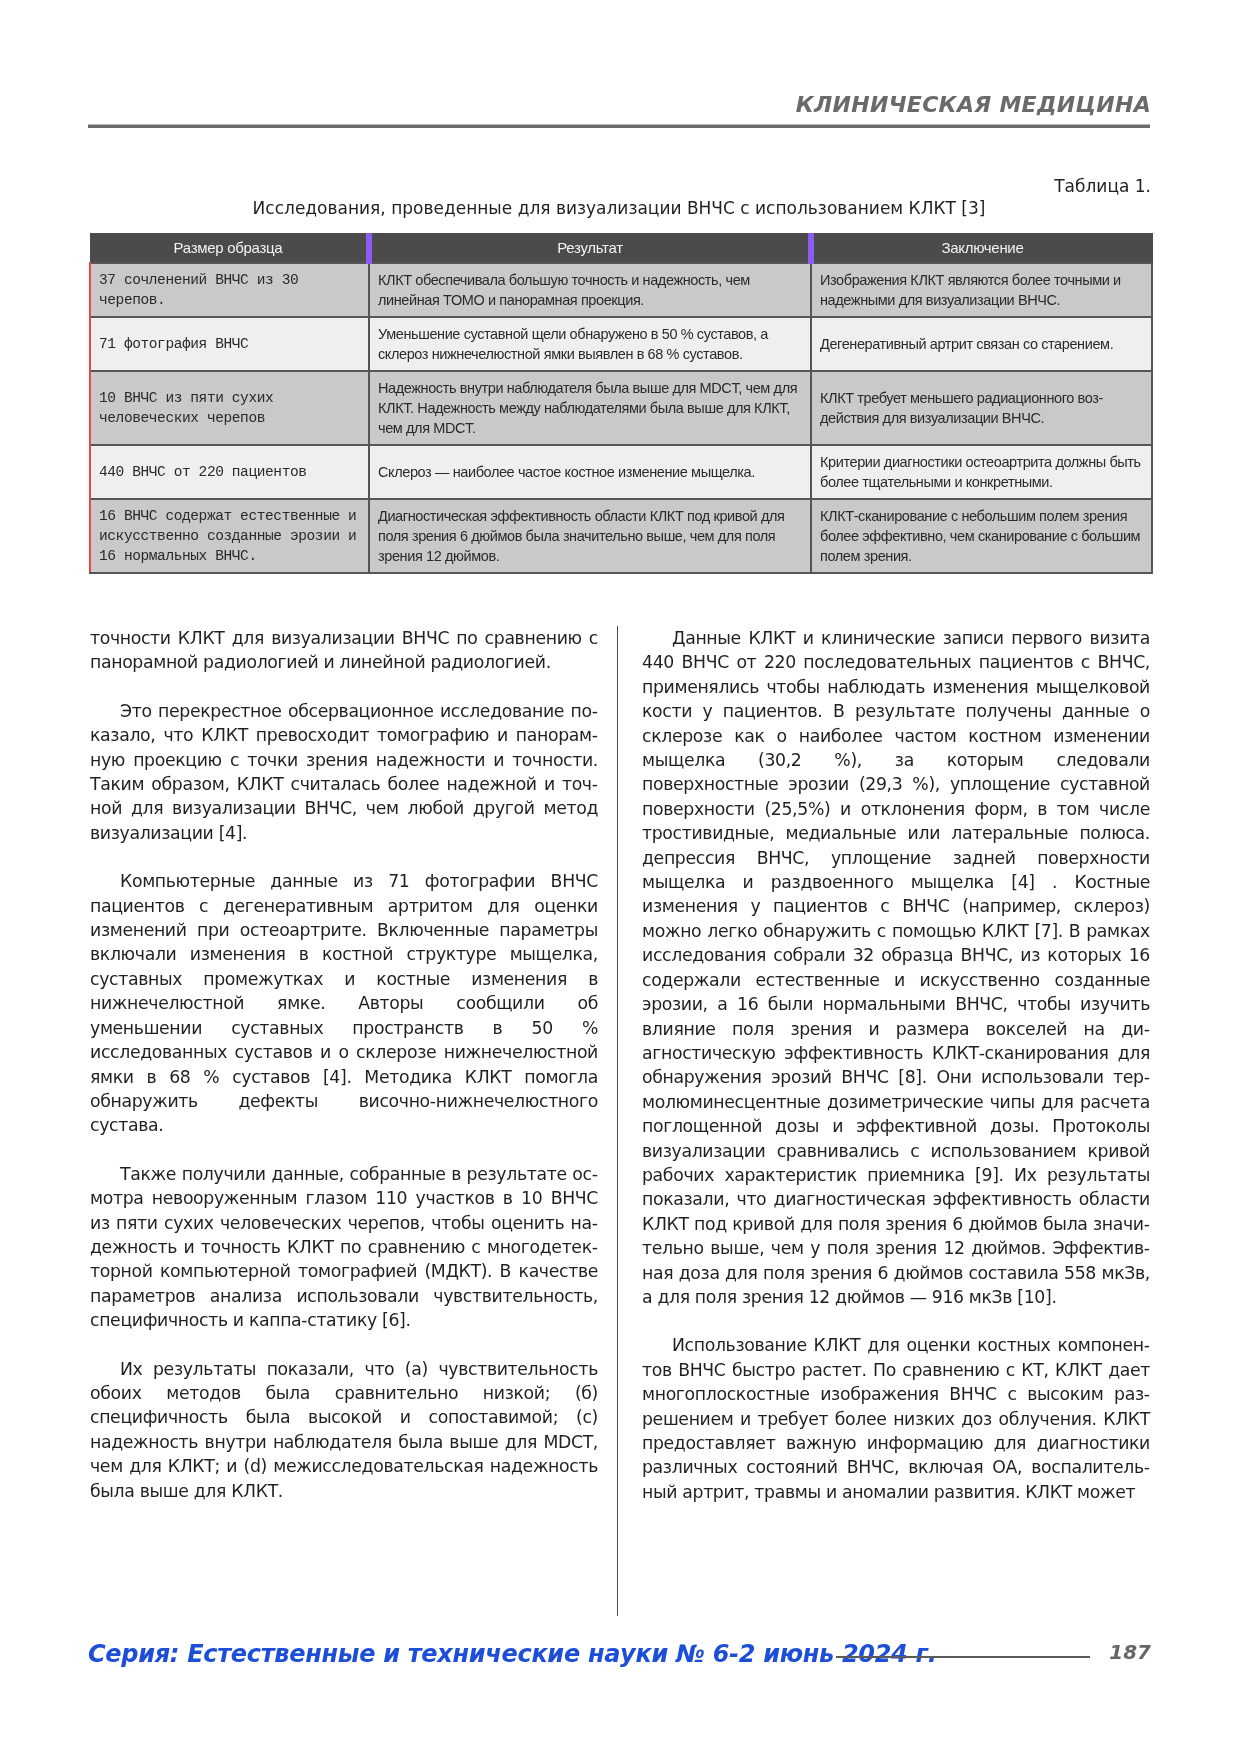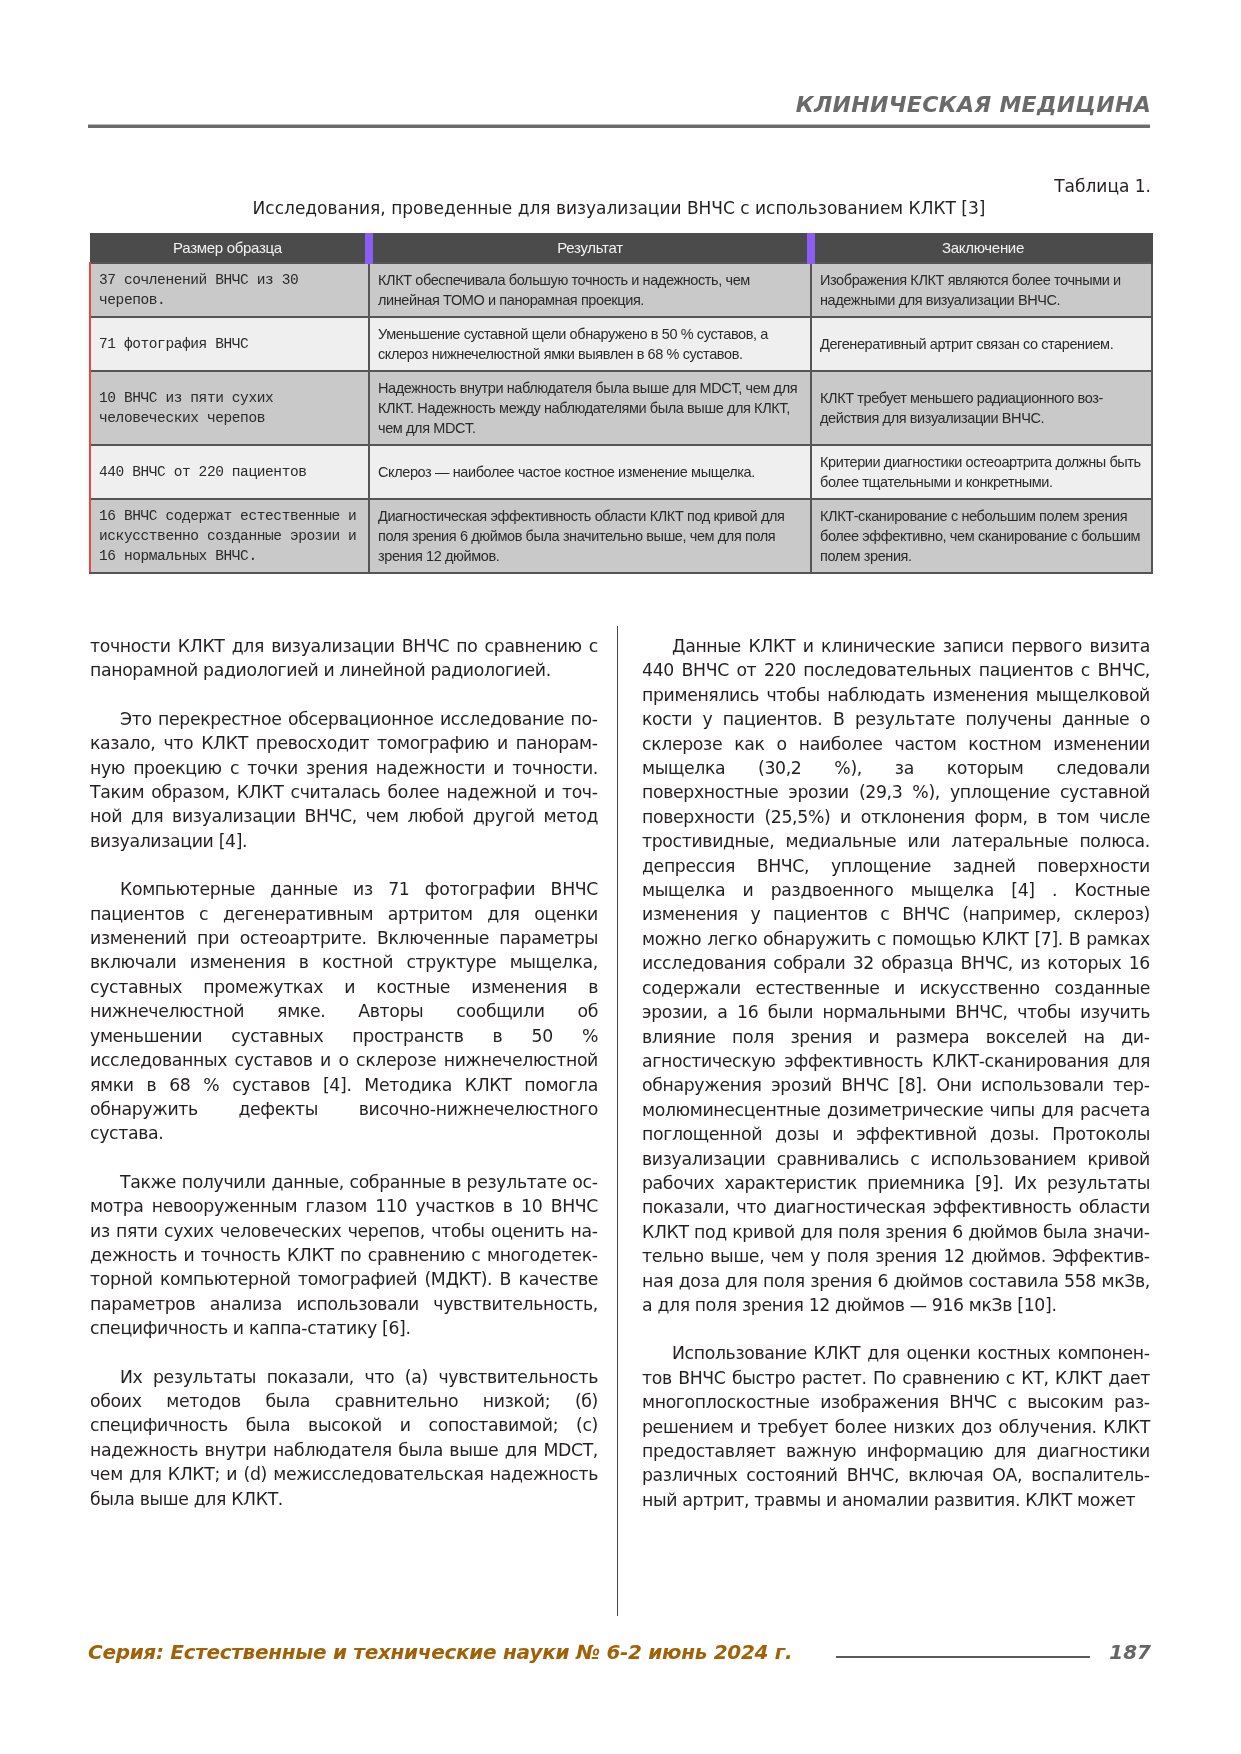--- a/index.html
+++ b/index.html
@@ -12,44 +12,44 @@
   .table-label { position: absolute; right: 90px; top: 176px; font-size: 17px; color: #231f20; }
   .table-caption { position: absolute; left: 88px; width: 1062px; top: 198px; text-align: center; font-size: 17px; color: #231f20; }
 
   table.data { position: absolute; left: 89px; top: 233px; width: 1062px; border-collapse: collapse;
          font-family: "Liberation Sans Narrow", "Liberation Sans", sans-serif; font-size: 14.5px; color: #2a2a2a;
          table-layout: fixed; }
   table.data col.c1 { width: 279px; }
   table.data col.c2 { width: 442px; }
   table.data col.c3 { width: 341px; }
   table.data th { background: #4b4b4b; color: #f2f2f2; font-weight: normal; height: 29px; padding: 0;
-         border-right: 8px solid #8b5cf6; font-size: 15px; letter-spacing: -0.3px; }
+         border-right: 6px solid #8b5cf6; font-size: 15px; letter-spacing: -0.3px; }
   table.data th:last-child { border-right: 2px solid #4b4b4b; }
   table.data td { padding: 4px 8px 4px 8px; vertical-align: middle; line-height: 20px; letter-spacing: -0.4px;
          border-top: 2px solid #555; border-right: 2px solid #555; }
   table.data td:first-child { border-left: 2px solid #ef4444; font-family: Liberation Mono, monospace; }
   table.data tr.dark td { background: #c9c9c9; }
   table.data tr.light td { background: #efefef; }
   table.data tr.r1 td { height: 44px; }
   table.data tr.r2 td { height: 44px; }
   table.data tr.r3 td { height: 64px; }
   table.data tr.r4 td { height: 44px; }
   table.data tr.r5 td { height: 64px; }
   table.data tr:last-child td { border-bottom: 2px solid #555; }
 
   .col { position: absolute; top: 626px; width: 508px; font-size: 17.3px; line-height: 24.4px; color: #231f20;
          text-align: justify; font-family: "DejaVu Sans", sans-serif; letter-spacing: -0.35px; }
   .col.left { left: 90px; }
   .col.right { left: 642px; }
-  .col p { margin: 8px 0 24px 0; text-indent: 30px; hyphens: manual; }
+  .col p { margin: 0 0 24px 0; text-indent: 30px; hyphens: manual; }
   .col p.noindent { text-indent: 0; }
   .col-divider { position: absolute; left: 617px; top: 626px; width: 1px; height: 990px; background: #4a4a4a; }
 
-  .footer-text { position: absolute; left: 88px; top: 1640px; font-style: italic; font-weight: bold; font-size: 20px;
-         color: #a16207; letter-spacing: -0.3px; }
+  .footer-text { position: absolute; left: 88px; top: 1640px; font-style: italic; font-weight: bold; font-size: 24px;
+         color: #1d4ed8; letter-spacing: -0.3px; }
   .footer-rule { position: absolute; left: 836px; top: 1656px; width: 254px; height: 2px; background: #5a5a5a; }
   .page-number { position: absolute; right: 90px; top: 1640px; font-style: italic; font-weight: bold; font-size: 20px; color: #666666; }
 </style>
 </head>
 <body>
 
 <div class="running-head">КЛИНИЧЕСКАЯ МЕДИЦИНА</div>
 <div class="head-rule"></div>
 
 <div class="table-label">Таблица 1.</div>

